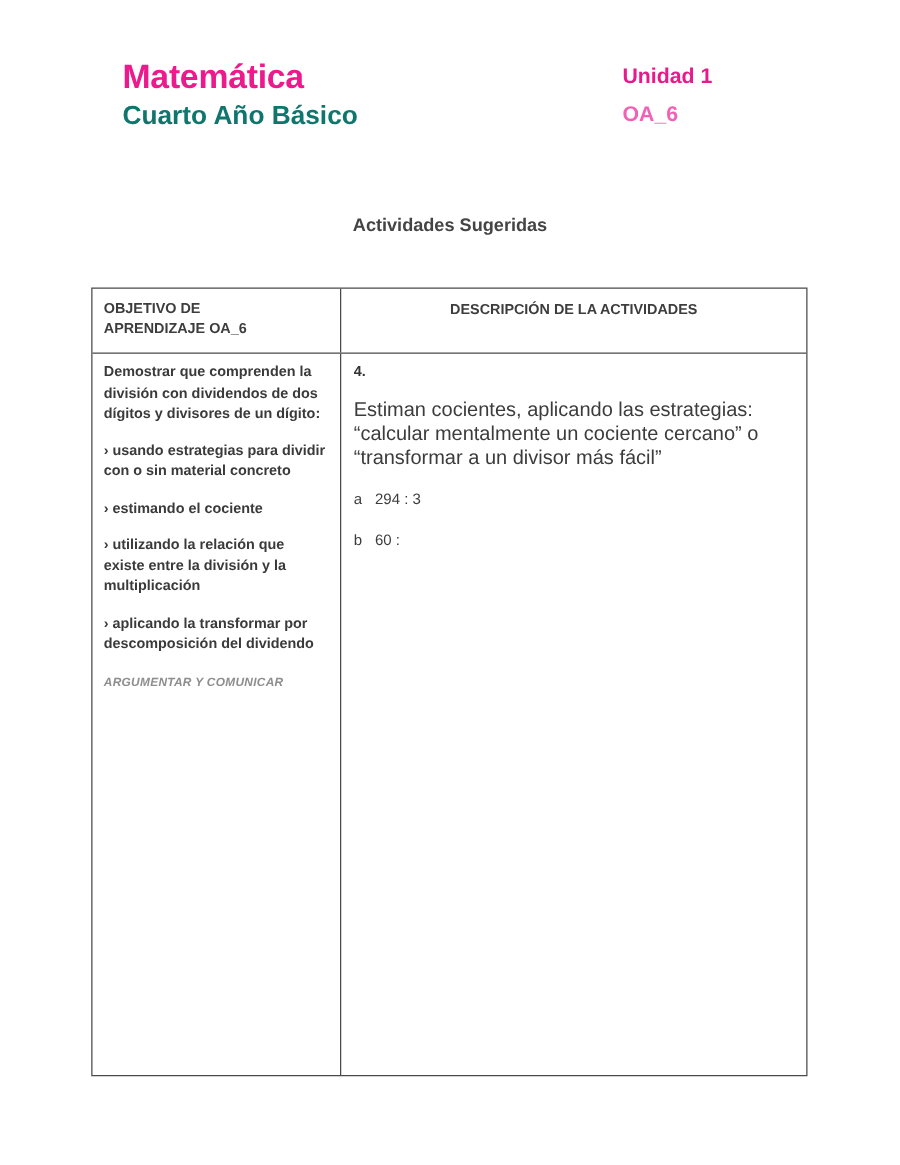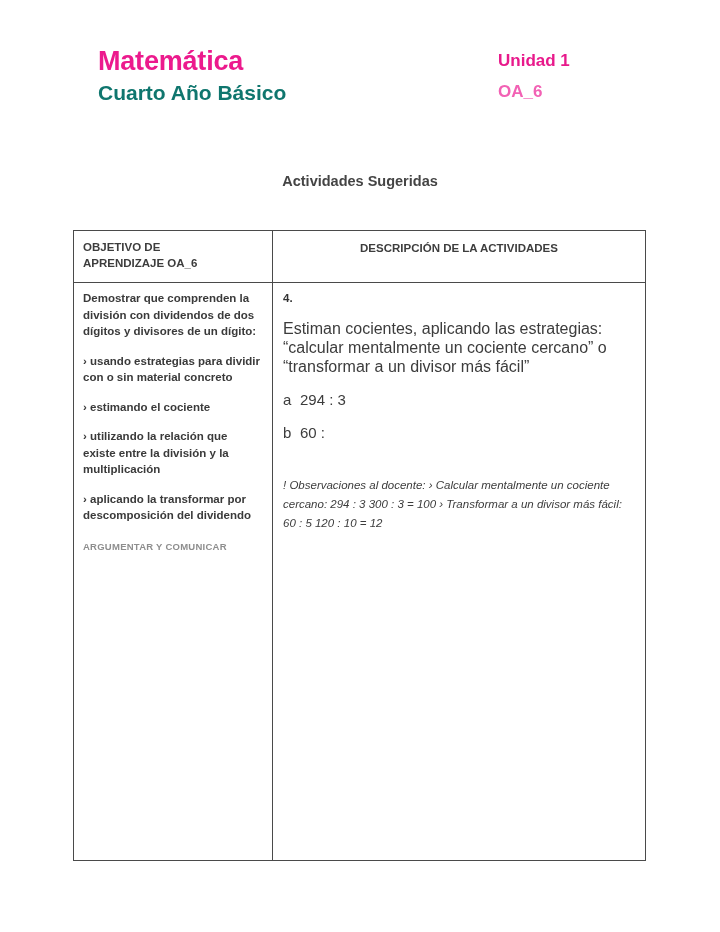--- a/index.html
+++ b/index.html
@@ -157,20 +157,21 @@
   .skill-box {
     margin-top: 16px;
     color: #8e8e8e;
   }
   .skill-title {
     font-size: 9.5px;
     font-weight: bold;
     letter-spacing: 0.25px;
     line-height: 14px;
     color: #8e8e8e;
+    font-style: italic;
   }
   .skill-text {
     font-size: 10px;
     line-height: 14px;
     color: #949494;
     margin-top: 1px;
   }
 
   
   .act-num {
@@ -180,21 +181,21 @@
     line-height: 16px;
     margin: 0 0 13px 0;
   }
   .act-para {
     font-size: 16px;
     color: #3c3c3c;
     line-height: 19px;
     margin: 0 0 14px 0;
   }
   .act-item {
-    font-size: 15px;
+    font-size: 12px;
     color: #3c3c3c;
     line-height: 19px;
     margin: 0 0 14px 0;
   }
   .act-item .letter {
     display: inline-block;
     min-width: 17px;
   }
   .obs-note {
     font-size: 11.5px;
@@ -253,19 +254,18 @@
         <p class="act-num">4.</p>
         <p class="act-para">Estiman cocientes, aplicando las estrategias: “calcular mentalmente un cociente cercano” o  “transformar a un divisor más fácil”</p>
 
         <p class="act-item">
           <span class="letter">a</span><span>294 : 3</span>
         </p>
         <p class="act-item">
           <span class="letter">b</span><span>60 :</span>
         </p>
 
-        <p class="obs-note">! Observaciones al docente: › Calcular mentalmente un cociente cercano: 294 : 3  300 : 3 = 100 › Transformar a un divisor más fácil: 60 : 5  120 : 10 = 12</p>
       </div>
 
     </div>
   </div>
 
 </div>
 
 </body></html>

